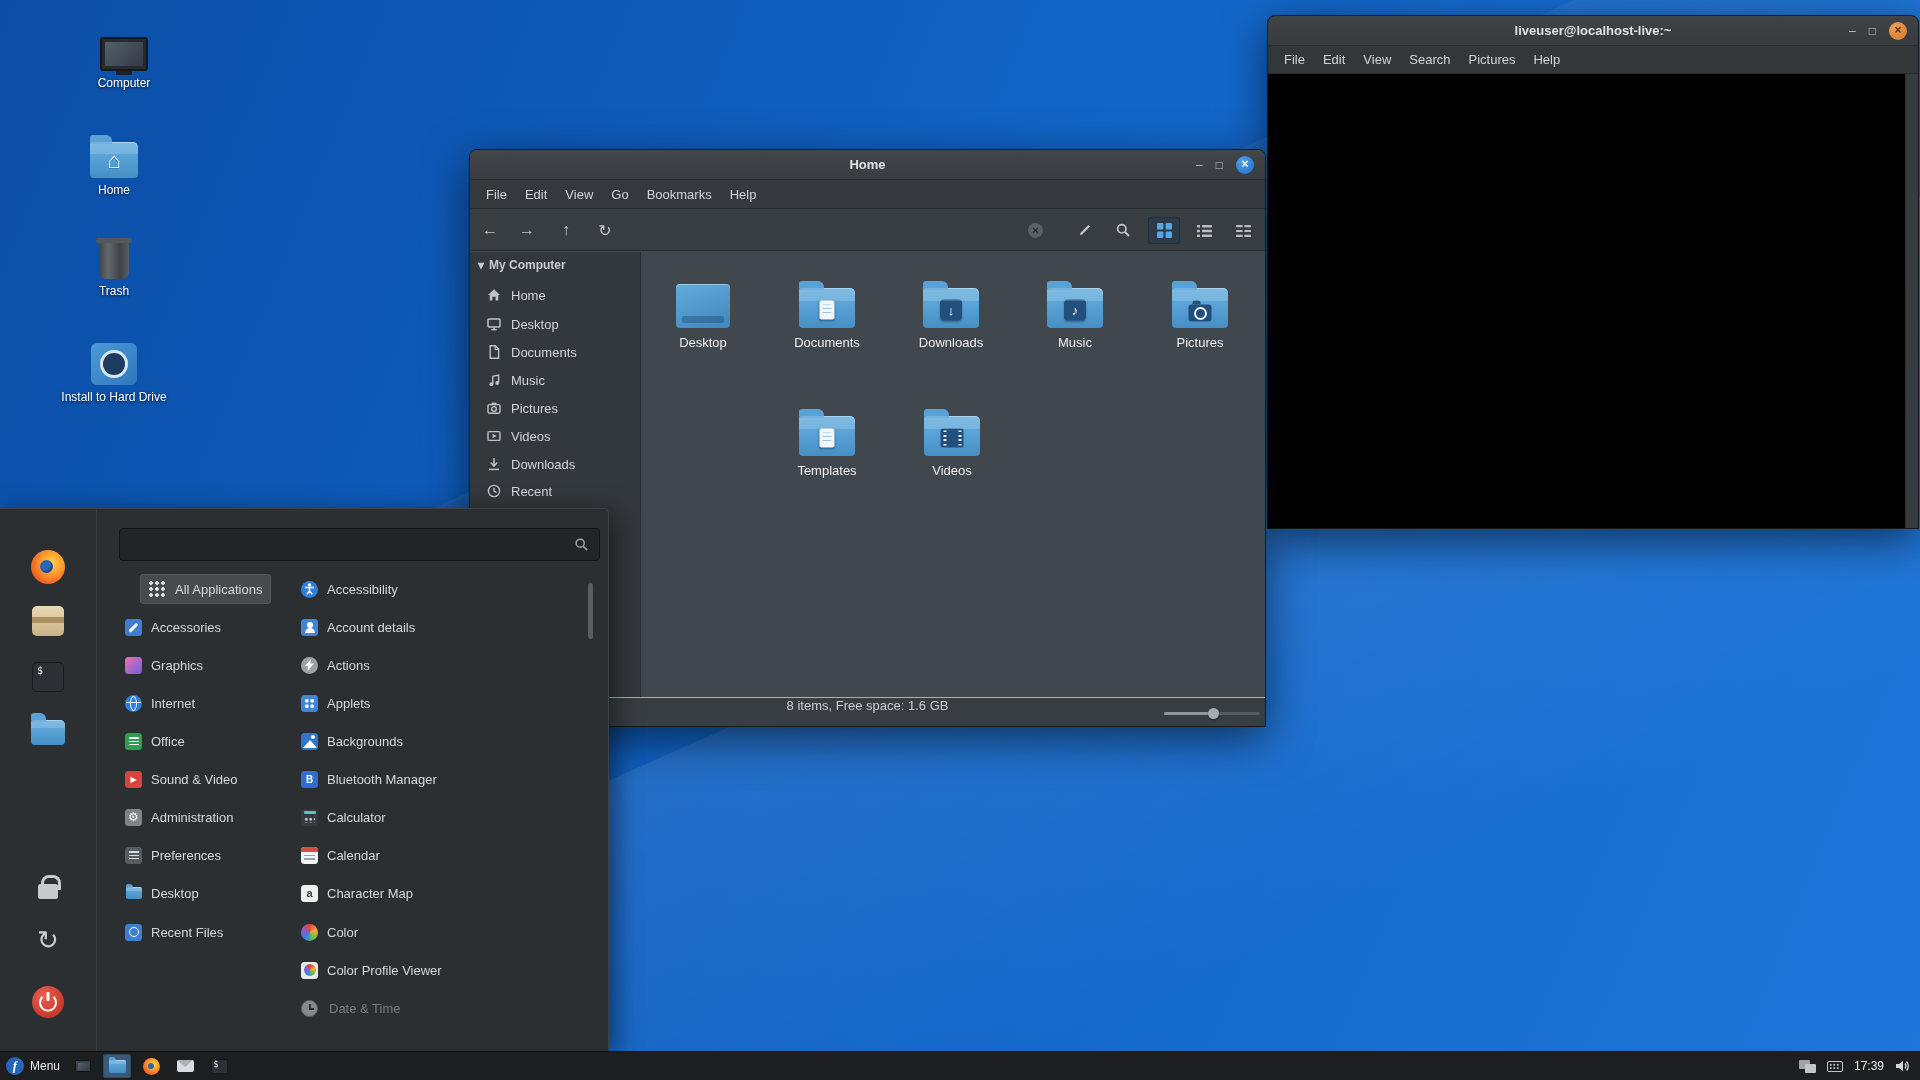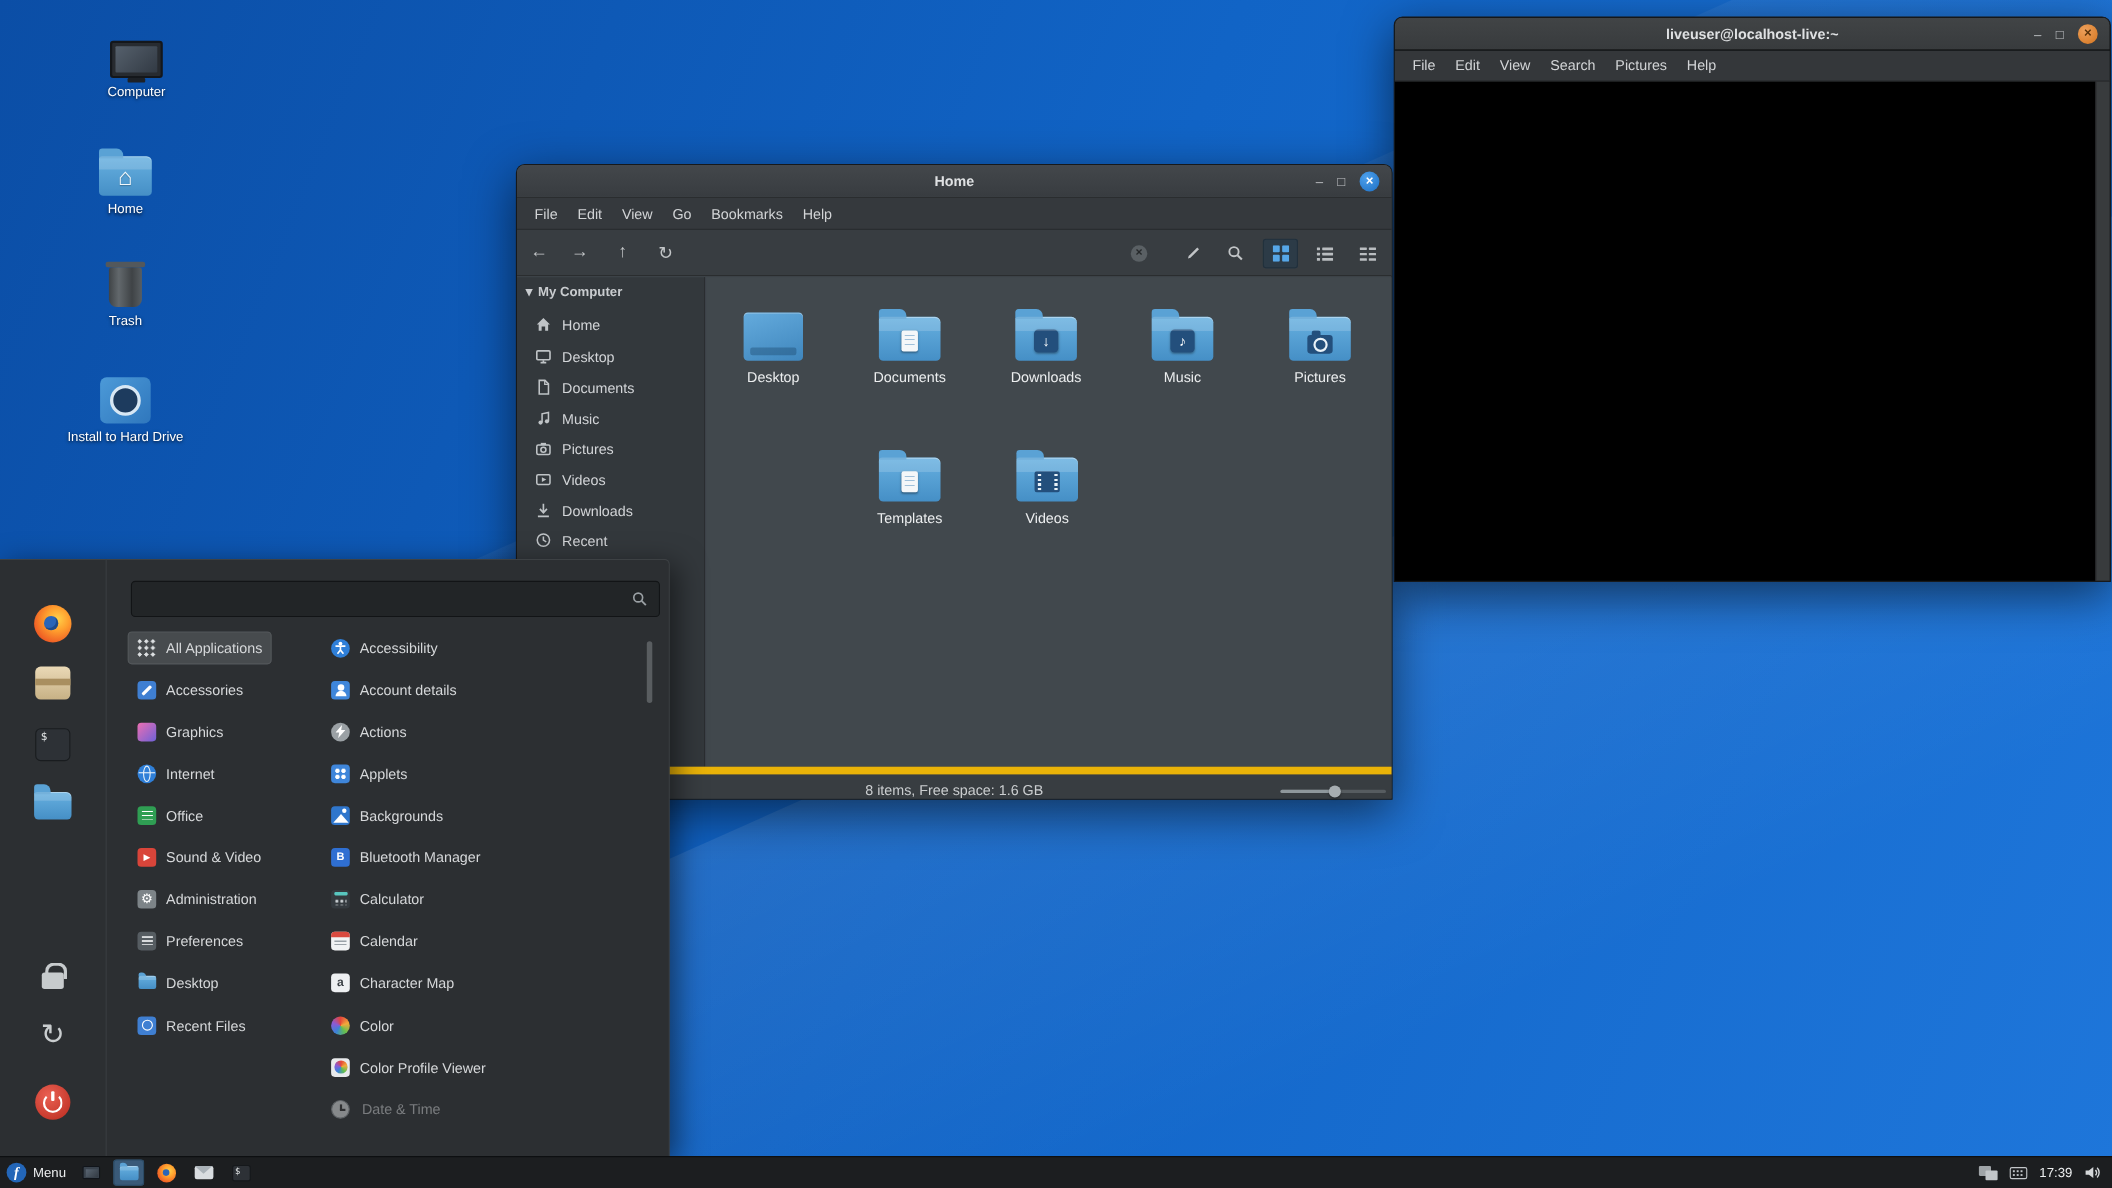--- a/index.html
+++ b/index.html
@@ -84,22 +84,22 @@
   .emb-page { width:15px; height:19px; background:#f4f7f9; border-radius:2px; box-shadow:0 1px 2px rgba(0,0,0,.35); position:relative; }
   .emb-page::after { content:""; position:absolute; left:3px; right:3px; top:4px; bottom:4px;
                      background:repeating-linear-gradient(180deg,#9fc0da 0 1px, transparent 1px 4px); }
   .emb-cam { width:23px; height:17px; background:#234f7c; border-radius:3px; position:relative; margin-top:3px; }
   .emb-cam::before { content:""; position:absolute; top:-4px; left:4px; width:8px; height:4px; background:#234f7c; border-radius:2px 2px 0 0; }
   .emb-cam::after { content:""; position:absolute; left:50%; top:50%; transform:translate(-50%,-50%); width:9px; height:9px; border:2px solid #e9f2f8; border-radius:50%; }
   .emb-film { width:23px; height:19px; background:#234f7c; border-radius:2px; position:relative; }
   .emb-film::before, .emb-film::after { content:""; position:absolute; top:2px; bottom:2px; width:3px;
     background:repeating-linear-gradient(180deg,#e9f2f8 0 2px, transparent 2px 4.5px); }
   .emb-film::before { left:2.5px; } .emb-film::after { right:2.5px; }
-  .fm-status { position:absolute; left:0; right:0; bottom:0; height:29px; background:#383d41; border-top:7px solid #eab308;
-               display:flex; align-items:flex-end; justify-content:center; font-size:13px; color:#cbced0; }
+  .fm-status { position:absolute; left:0; right:0; bottom:0; height:29px; background:#383d41; border-top:1px solid #eab308;
+               display:flex; align-items:flex-start; justify-content:center; font-size:13px; color:#cbced0; }
   .zoom-track { position:absolute; left:694px; top:14px; width:96px; height:3px; background:#565c60; border-radius:2px; }
   .zoom-fill { position:absolute; left:0; top:0; height:3px; width:49px; background:#8e979c; border-radius:2px; }
   .zoom-knob { position:absolute; left:44px; top:-4px; width:11px; height:11px; border-radius:50%; background:#a6adb1; box-shadow:0 1px 2px rgba(0,0,0,.4); }
 
   
   .mp { position:absolute; left:0; top:508px; width:609px; height:543px; background:#2c2f32; z-index:20;
         border:1px solid #3d4144; border-left:none; border-bottom:none; border-radius:0 5px 0 0; box-shadow:6px 6px 26px rgba(0,0,0,.5); }
   .mp-fav { position:absolute; left:0; top:0; width:97px; height:100%; border-right:1px solid #393d40; }
   .fav { position:absolute; left:50%; transform:translateX(-50%); cursor:default; }
   .ffx { width:34px; height:34px; border-radius:50%; background:radial-gradient(circle at 62% 38%, #ffd24a 0%, #ff9f2e 35%, #ee5b24 75%, #d63d17 100%); position:relative; }
@@ -115,21 +115,21 @@
   .powric { width:32px; height:32px; border-radius:50%; background:radial-gradient(circle at 38% 32%, #ea6052, #b92a1e); position:relative; }
   .powric::before { content:""; position:absolute; left:50%; top:50%; transform:translate(-50%,-46%); width:14px; height:14px;
                     border:2.5px solid #fff; border-radius:50%; border-top-color:transparent; }
   .powric::after { content:""; position:absolute; left:50%; top:6px; transform:translateX(-50%); width:3px; height:9px; background:#fff; border-radius:1px; }
   .mp-search { position:absolute; left:119px; top:19px; width:481px; height:33px; background:#222527; border:1px solid #121416;
                border-radius:4px; color:#d6d8da; font-size:13px; padding:0 34px 0 10px; }
   .mp-search-ic { position:absolute; left:574px; top:28px; }
   .mp-cat, .mp-app { position:absolute; height:30px; display:flex; align-items:center; gap:9px; padding:0 9px; border-radius:4px; cursor:default; }
   .mp-cat { left:116px; }
   .mp-app { left:292px; }
-  .mp-cat.active { background:#474b4e; box-shadow:inset 0 0 0 1px #54585b; }
+  .mp-cat.active { background:#474b4e; box-shadow:inset 0 0 0 1px #54585b;margin-left:24px; }
   .mp-lab { font-size:13px; color:#d6d8da; white-space:nowrap; }
   .dimrow { opacity:.45;gap:11px; }
   .ci, .ai { width:17px; height:17px; flex:0 0 17px; border-radius:3.5px; position:relative;
              display:flex; align-items:center; justify-content:center; font-size:10px; color:#fff; }
   .ci-all { border-radius:0; background:radial-gradient(circle,#dcdfe1 1.7px, transparent 1.9px) -1px -1px / 6px 6px; }
   .ci-acc { background:#3f7fd2; } .ci-acc::after { content:""; width:2.5px; height:11px; background:#fff; transform:rotate(45deg); border-radius:1px; }
   .ci-gfx { background:linear-gradient(135deg,#ec6fb2,#6f61d8); }
   .ci-net { border-radius:50%; background:#2f7fd8; }
   .ci-net::before { content:""; position:absolute; left:1px; right:1px; top:7.5px; height:1.4px; background:#e8f1f9; }
   .ci-net::after { content:""; position:absolute; left:5px; right:5px; top:1px; bottom:1px; border:1.3px solid #e8f1f9; border-radius:50%; }

